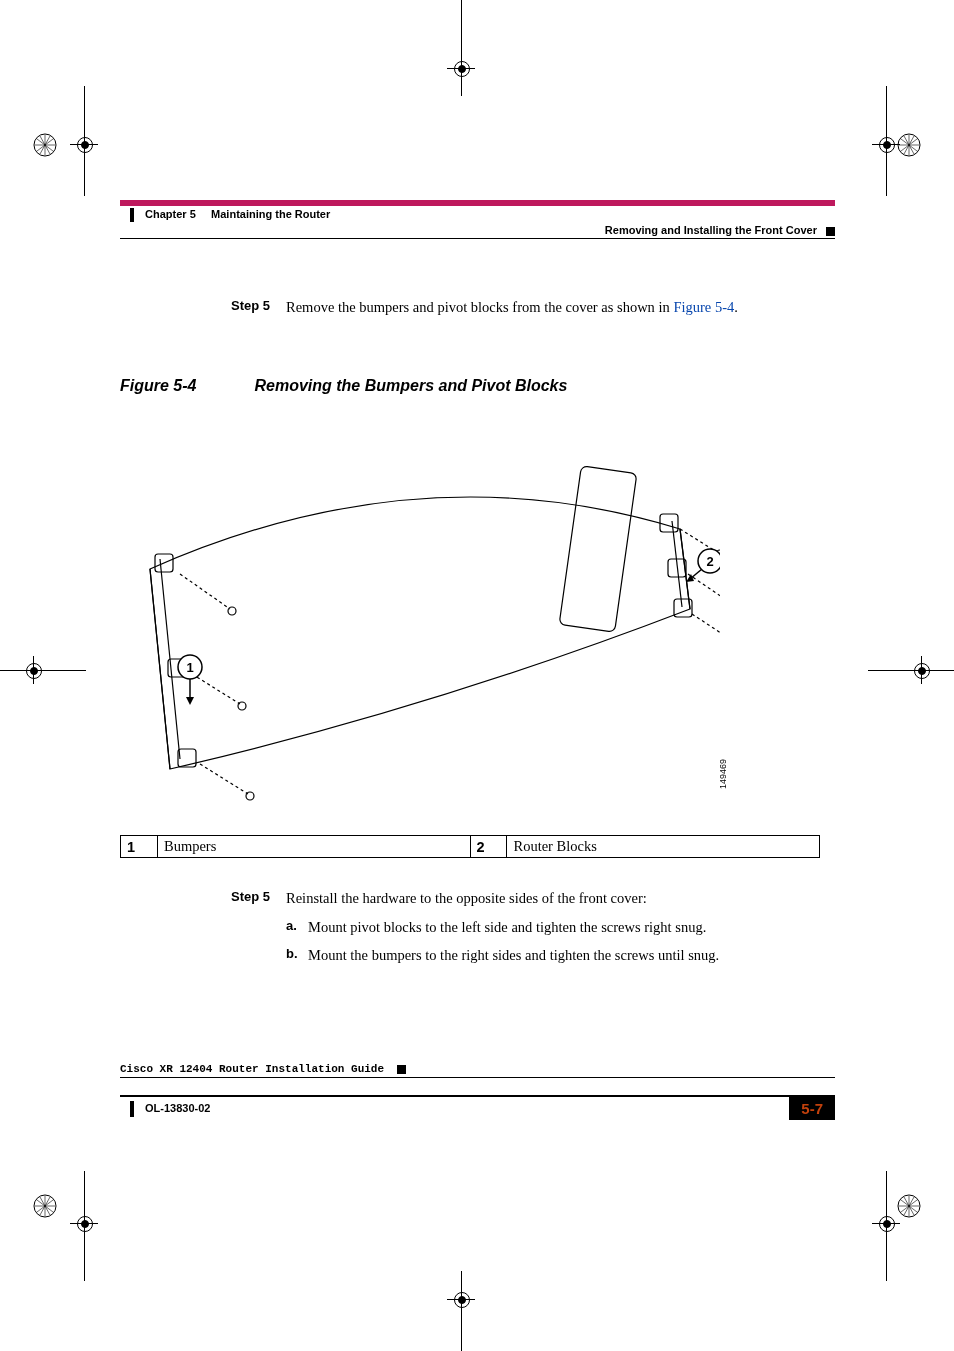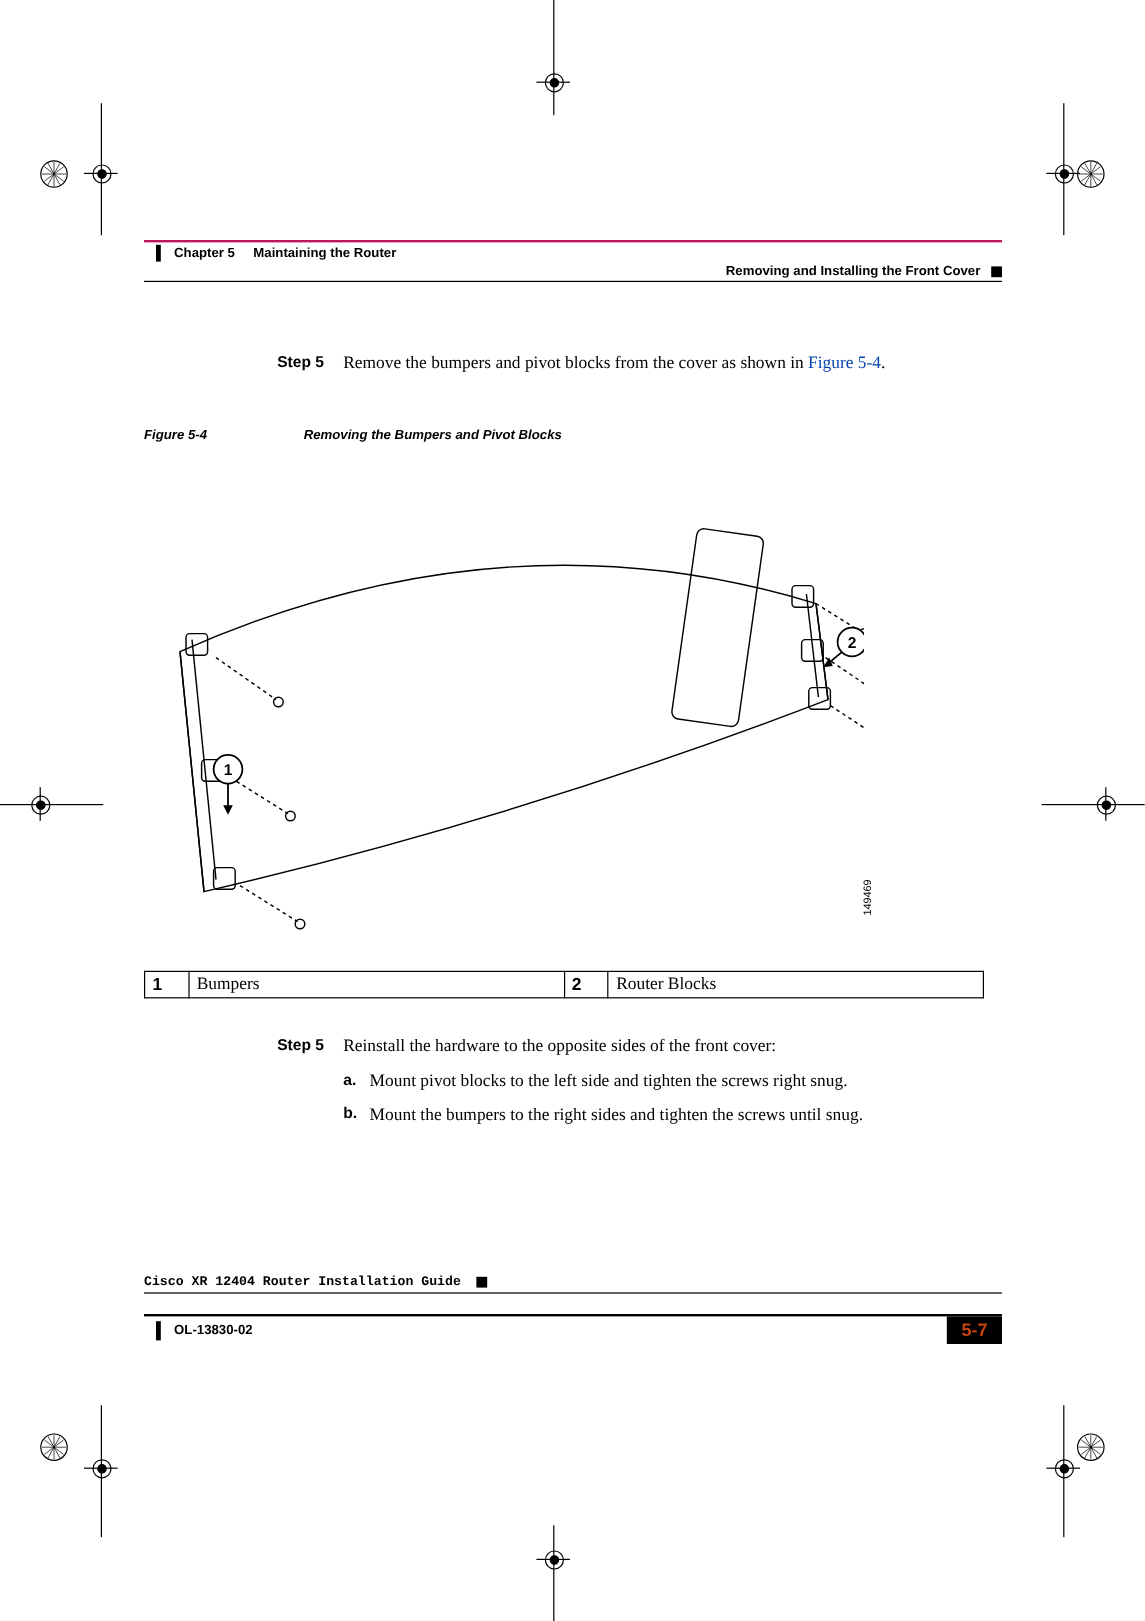--- a/index.html
+++ b/index.html
@@ -16,21 +16,21 @@
     position: absolute;
     left: 120px;
     top: 200px;
     width: 715px;
     height: 920px;
   }
   .chapter-row {
     font-family: Arial, Helvetica, sans-serif;
     font-size: 11px;
     font-weight: bold;
-    border-top: 2px solid #be185d;
+    border-top: 6px solid #be185d;
     padding-top: 2px;
     padding-left: 10px;
   }
   .section-row {
     font-family: Arial, Helvetica, sans-serif;
     font-size: 11px;
     font-weight: bold;
     text-align: right;
     border-bottom: 1px solid #000;
     padding-bottom: 2px;
@@ -71,24 +71,24 @@
   }
   .step-body {
     flex: 1;
   }
   .figref {
     color: #0645ad;
   }
 
   .figure-caption {
     font-family: Arial, Helvetica, sans-serif;
-    font-size: 11px;
+    font-size: 16px;
     font-weight: bold;
     font-style: italic;
-    margin-top: 44px;
+    margin-top: 60px;
   }
   .figure-caption .figno {
     display: inline-block;
     width: 130px;
     font-style: italic;
   }
 
   .figure-box {
     margin-top: 14px;
     margin-left: 0px;

